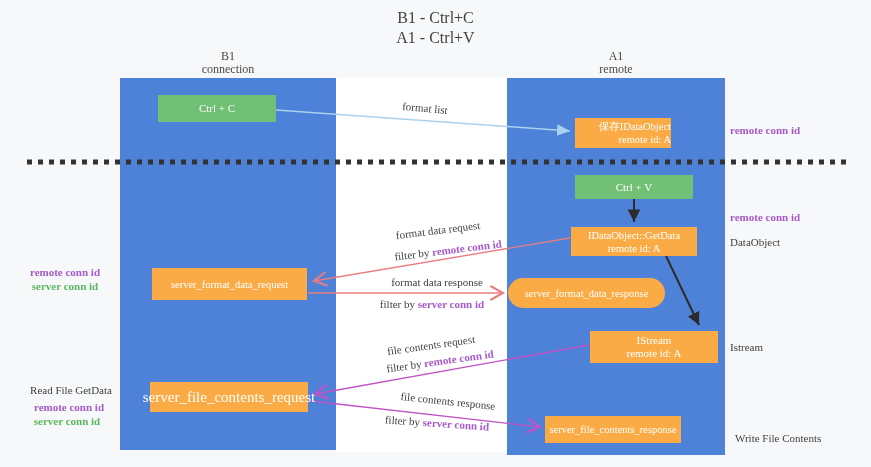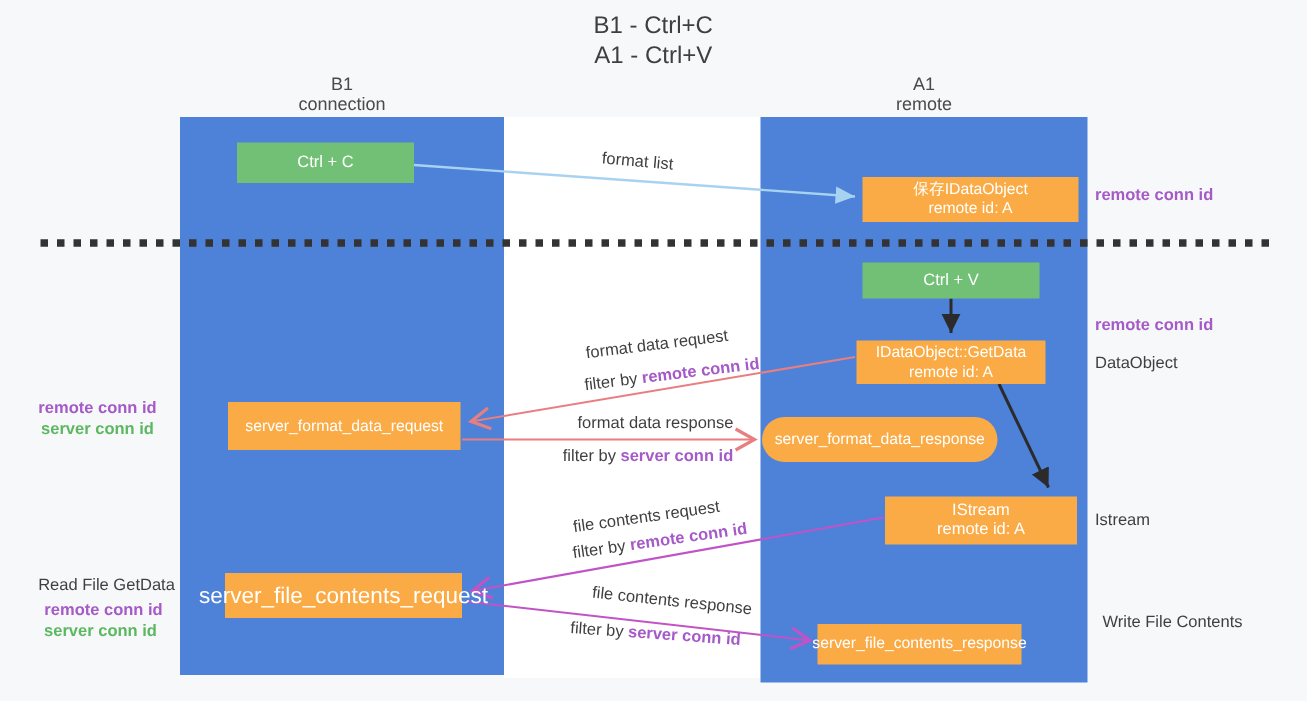--- a/index.html
+++ b/index.html
@@ -1,17 +1,17 @@
 <!DOCTYPE html>
 <html style="--page-bg: #f7f8fa; --lane-bg: #4d82d8; --mid-band-bg: #ffffff; --node-orange: #fbab45; --node-green: #72c076; --node-text: #ffffff; --label-purple: #a55ac8; --label-green: #5cb860; --text-dark: #3f3f3f; --arrow-blue: #a8d3f0; --arrow-salmon: #e97e80; --arrow-magenta: #c253c6; --arrow-black: #2b2b2b; --dash-line: #333333;"><head>
 <meta charset="utf-8">
 <style>
   html,body{margin:0;padding:0;}
   body{font-family:"Liberation Sans","DejaVu Sans",sans-serif;background:var(--page-bg,#f7f8fa);}
-  #canvas{position:relative;width:871px;height:467px;overflow:hidden;background:var(--page-bg,#f7f8fa);}
+  #canvas{position:relative;width:871px;height:467px;overflow:hidden;background:var(--page-bg,#f7f8fa);font-family:Liberation Serif, serif;}
 
   .title{position:absolute;left:0;top:8px;width:871px;text-align:center;
          font-size:16px;line-height:20px;color:var(--text-dark,#3f3f3f);}
 
   .lane-header{position:absolute;text-align:center;font-size:12px;line-height:13px;color:#4a4a4a;}
   .lane-header.left{left:128px;top:50px;width:200px;}
   .lane-header.right{left:516px;top:50px;width:200px;}
 
   .mid-band{position:absolute;left:336px;top:78px;width:171px;height:374px;background:var(--mid-band-bg,#fff);}
   .lane{position:absolute;top:78px;background:var(--lane-bg,#4d82d8);}
@@ -88,21 +88,21 @@
     <line class="ln-salmon" x1="570" y1="238" x2="314" y2="281" marker-end="url(#v-salmon)"></line>
     <line class="ln-salmon" x1="308" y1="293" x2="503" y2="293" marker-end="url(#v-salmon)"></line>
     <line class="ln-magenta" x1="589" y1="345" x2="315" y2="394" marker-end="url(#v-magenta)"></line>
     <line class="ln-magenta" x1="311" y1="401" x2="540" y2="427" marker-end="url(#v-magenta)"></line>
   </svg>
 
   <div class="node green" style="left:158px;top:95px;width:118px;height:27px;">
     <div>Ctrl + C</div>
   </div>
 
-  <div class="node orange" style="left:575px;top:118px;width:144px;height:30px;font-size:10.5px;">
+  <div class="node orange" style="left:575px;top:118px;width:96px;height:30px;font-size:10.5px;align-items:flex-end;">
     <div>保存IDataObject</div>
     <div>remote id: A</div>
   </div>
 
   <div class="node green" style="left:575px;top:175px;width:118px;height:24px;">
     <div>Ctrl + V</div>
   </div>
 
   <div class="node orange" style="left:571px;top:227px;width:126px;height:29px;font-size:10.5px;">
     <div>IDataObject::GetData</div>
@@ -149,21 +149,21 @@
 
   <div class="alabel" style="left:448px;top:401px;transform:translate(-50%,-50%) rotate(6deg);">file contents response</div>
   <div class="alabel" style="left:437px;top:423px;transform:translate(-50%,-50%) rotate(4deg);">
     <span>filter by </span><span class="purple">server conn id</span>
   </div>
 
   <div class="side bold-purple" style="left:730px;top:124px;">remote conn id</div>
   <div class="side bold-purple" style="left:730px;top:211px;">remote conn id</div>
   <div class="side" style="left:730px;top:236px;">DataObject</div>
   <div class="side" style="left:730px;top:341px;">Istream</div>
-  <div class="side" style="left:735px;top:409px;">Write File Contents</div>
+  <div class="side" style="left:735px;top:432px;">Write File Contents</div>
 
   <div class="side bold-purple ctr" style="left:65px;top:266px;">remote conn id</div>
   <div class="side bold-green ctr" style="left:65px;top:280px;">server conn id</div>
   <div class="side ctr" style="left:71px;top:384px;">Read File GetData</div>
   <div class="side bold-purple ctr" style="left:69px;top:401px;">remote conn id</div>
   <div class="side bold-green ctr" style="left:67px;top:415px;">server conn id</div>
 
 </div>
 
 </body></html>

